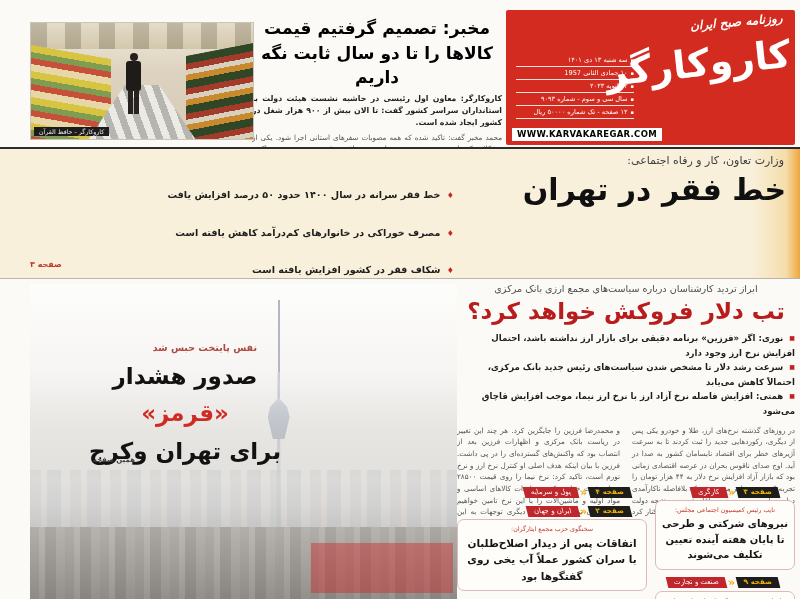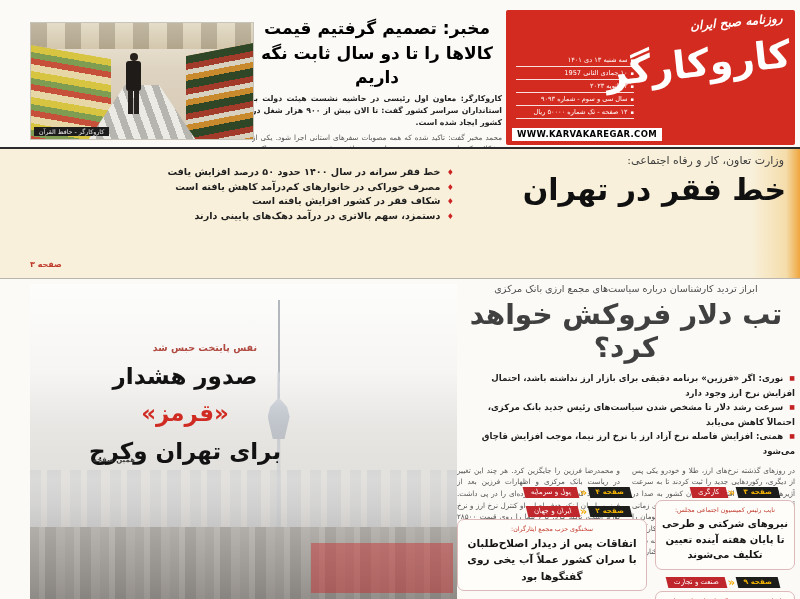--- a/index.html
+++ b/index.html
@@ -55,21 +55,21 @@
   
   .rule-top { position:absolute; top:147px; left:0; right:0; height:2px; background:#2b2b2b; }
   .rule-mid { position:absolute; top:278px; left:0; right:0; height:1px; background:#b9b5ae; }
   
   .poverty { position:absolute; top:149px; left:0; right:0; height:129px;
     background:linear-gradient(to left,#efa63e 0,#f5ddab 14px,#f8f0da 48px,#f8f0da 100%); }
   .pv-kicker { position:absolute; top:5px; right:16px; font-size:11px; color:#3c3c3c; }
   .pv-head { position:absolute; top:20px; right:14px; text-align:right; color:#101010;
     font-weight:900; font-size:30px; line-height:1.42; letter-spacing:-.5px; }
   .pv-bullets { position:absolute; top:16px; right:346px; text-align:right; }
-  .pv-row { white-space:nowrap; font-size:9.6px; font-weight:bold; color:#1e1e1e; line-height:1.52; }
+  .pv-row { white-space:nowrap; font-size:9.6px; font-weight:bold; color:#1e1e1e; line-height:1.52;margin-top:23px; }
   .pv-row .dia { color:#cc2222; font-size:8px; margin-left:3px; }
   .pv-pageref { position:absolute; left:30px; bottom:9px; font-size:8px; font-weight:bold; color:#c0392b; }
   
   .smog { position:absolute; left:30px; top:284px; width:427px; height:315px; overflow:hidden;
     background:linear-gradient(to bottom,#fdfdfc 0%,#f6f5f3 28%,#e2e0dd 52%,#c6c3c0 74%,#aaa7a4 100%); }
   .tw-ant { position:absolute; left:58%; top:5%; width:2px; height:26%; background:#b3b8bf; }
   .tw-shaft { position:absolute; left:calc(58% - 6px); top:28%; width:14px; height:66%;
     clip-path:polygon(42% 0,58% 0,68% 100%,32% 100%);
     background:linear-gradient(to bottom,#cdd1d7,#989ea6); }
   .tw-pod { position:absolute; left:calc(58% - 10px); top:36%; width:22px; height:42px;
@@ -86,21 +86,21 @@
   .watermark { position:absolute; right:4px; bottom:6px; width:142px; height:50px;
     background:rgba(206,36,36,.42); }
   .smog-kicker { position:absolute; top:58px; right:200px; font-size:9.5px; font-weight:bold; color:#b0493f; }
   .smog-head { position:absolute; top:74px; right:163px; width:218px; text-align:center;
     font-size:23px; font-weight:bold; color:#121212; line-height:1.62; }
   .smog-head .hl { color:#d02b22; }
   .smog-pageref { position:absolute; top:172px; right:322px; font-size:7px; font-weight:bold; color:#3d3d3d; }
   
   .dollar { position:absolute; top:283px; right:5px; width:338px; text-align:center; }
   .dl-kicker { font-size:9.6px; color:#4a4a4a; }
-  .dl-head { font-size:28px; font-weight:bold; color:#404040; margin:4px 0 7px; }
+  .dl-head { font-size:23px; font-weight:bold; color:#b91c1c; margin:4px 0 7px; }
   .dl-bullets { text-align:right; margin-bottom:6px; }
   .dl-row { font-size:8.6px; font-weight:bold; color:#1e1e1e; line-height:1.7; }
   .dl-row .sqr { color:#c42222; font-size:6px; margin-left:3px; vertical-align:1px; }
   .dl-body { font-size:7.2px; color:#555; text-align:justify; line-height:1.62;
     column-count:2; column-gap:12px; height:98px; overflow:hidden; }
   .dl-continued { text-align:left; font-size:7px; font-weight:bold; color:#333; margin-top:3px; }
   
   .boxes { position:absolute; top:486px; right:5px; width:338px; display:flex; gap:8px; }
   .bcol-right { width:140px; }
   .bcol-mid { width:190px; }

